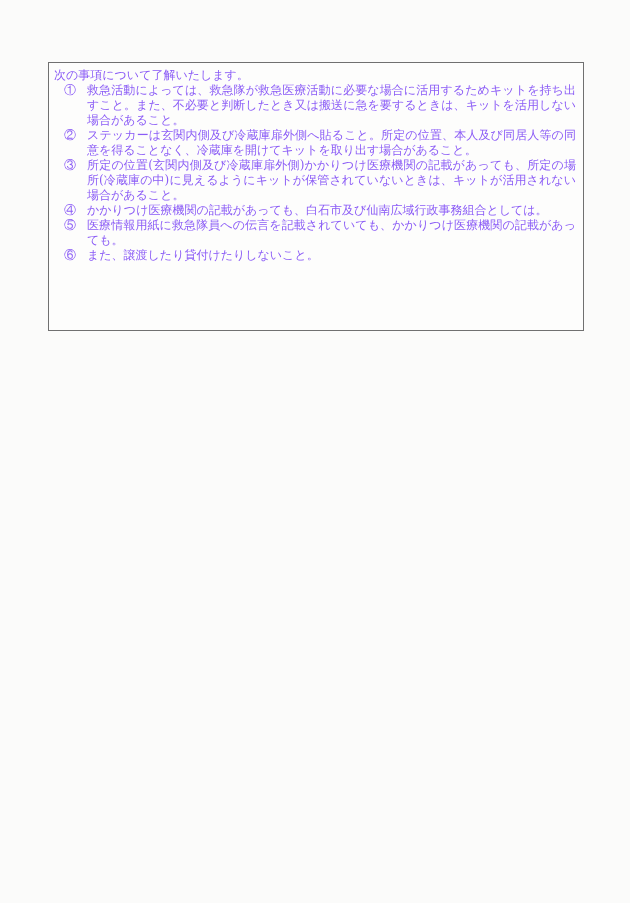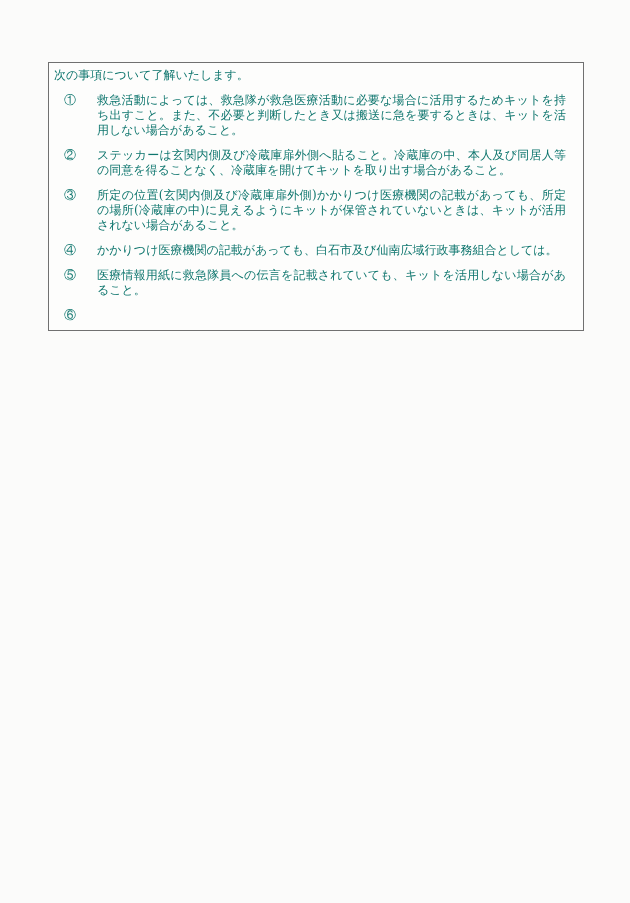--- a/index.html
+++ b/index.html
@@ -21,68 +21,69 @@
     left: 48px;
     top: 62px;
     width: 536px;
     height: 269px;
     border: 1px solid #707070;
     background: #fdfdfc;
     padding: 5px 7px 6px 5px;
     overflow: hidden;
     font-size: 12px;
     line-height: 15px;
-    color: #0f766e;
+    color: #8b5cf6;
     text-align: justify;
   }
   .intro-line {
     margin-bottom: 0;
   }
   .item {
     position: relative;
     padding-left: 33px;
   }
   .item-num {
     position: absolute;
     left: 10px;
     top: 0;
   }
-  .para { margin: 10px; }
+  .para { margin: 0; }
 </style>
 </head>
 <body>
 
 <div class="page">
   <div class="notice-box">
 
     <div class="intro-line">次の事項について了解いたします。</div>
 
     <div class="item">
       <span class="item-num">①</span>
       <p class="para">救急活動によっては、救急隊が救急医療活動に必要な場合に活用するためキットを持ち出すこと。また、不必要と判断したとき又は搬送に急を要するときは、キットを活用しない場合があること。</p>
     </div>
 
     <div class="item">
       <span class="item-num">②</span>
-      <p class="para">ステッカーは玄関内側及び冷蔵庫扉外側へ貼ること。冷蔵庫の中、本人及び同居人等の同意を得ることなく、冷蔵庫を開けてキットを取り出す場合があること。</p>
+      <p class="para">ステッカーは玄関内側及び冷蔵庫扉外側へ貼ること。所定の位置、本人及び同居人等の同意を得ることなく、冷蔵庫を開けてキットを取り出す場合があること。</p>
     </div>
 
     <div class="item">
       <span class="item-num">③</span>
       <p class="para">所定の位置(玄関内側及び冷蔵庫扉外側)かかりつけ医療機関の記載があっても、所定の場所(冷蔵庫の中)に見えるようにキットが保管されていないときは、キットが活用されない場合があること。</p>
     </div>
 
     <div class="item">
       <span class="item-num">④</span>
       <p class="para">かかりつけ医療機関の記載があっても、白石市及び仙南広域行政事務組合としては。</p>
     </div>
 
     <div class="item">
       <span class="item-num">⑤</span>
-      <p class="para">医療情報用紙に救急隊員への伝言を記載されていても、キットを活用しない場合があること。</p>
+      <p class="para">医療情報用紙に救急隊員への伝言を記載されていても、かかりつけ医療機関の記載があっても。</p>
     </div>
 
     <div class="item">
       <span class="item-num">⑥</span>
+      <p class="para">また、譲渡したり貸付けたりしないこと。</p>
     </div>
 
   </div>
 </div>
 
 </body></html>

